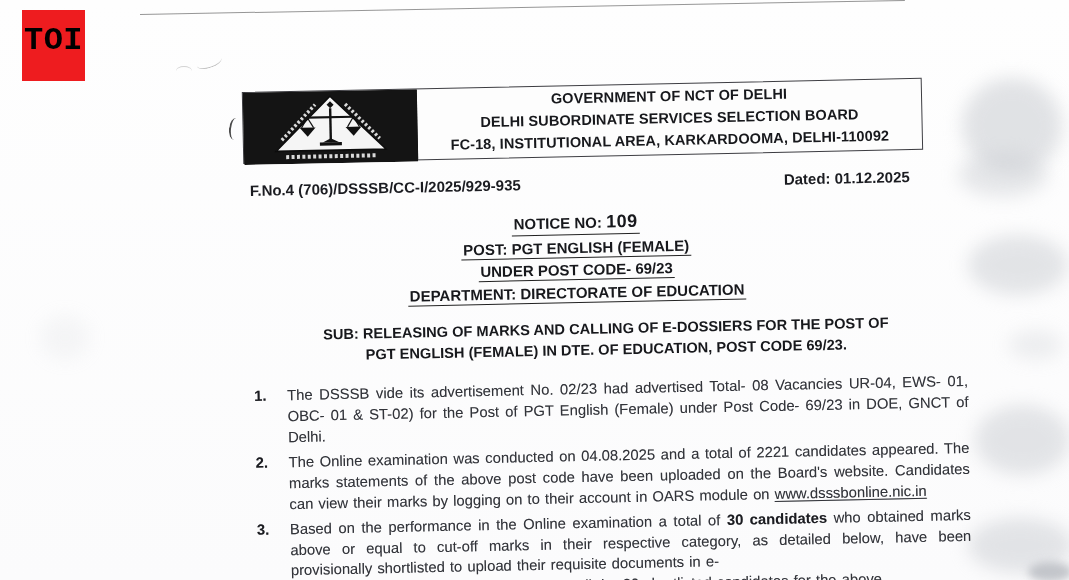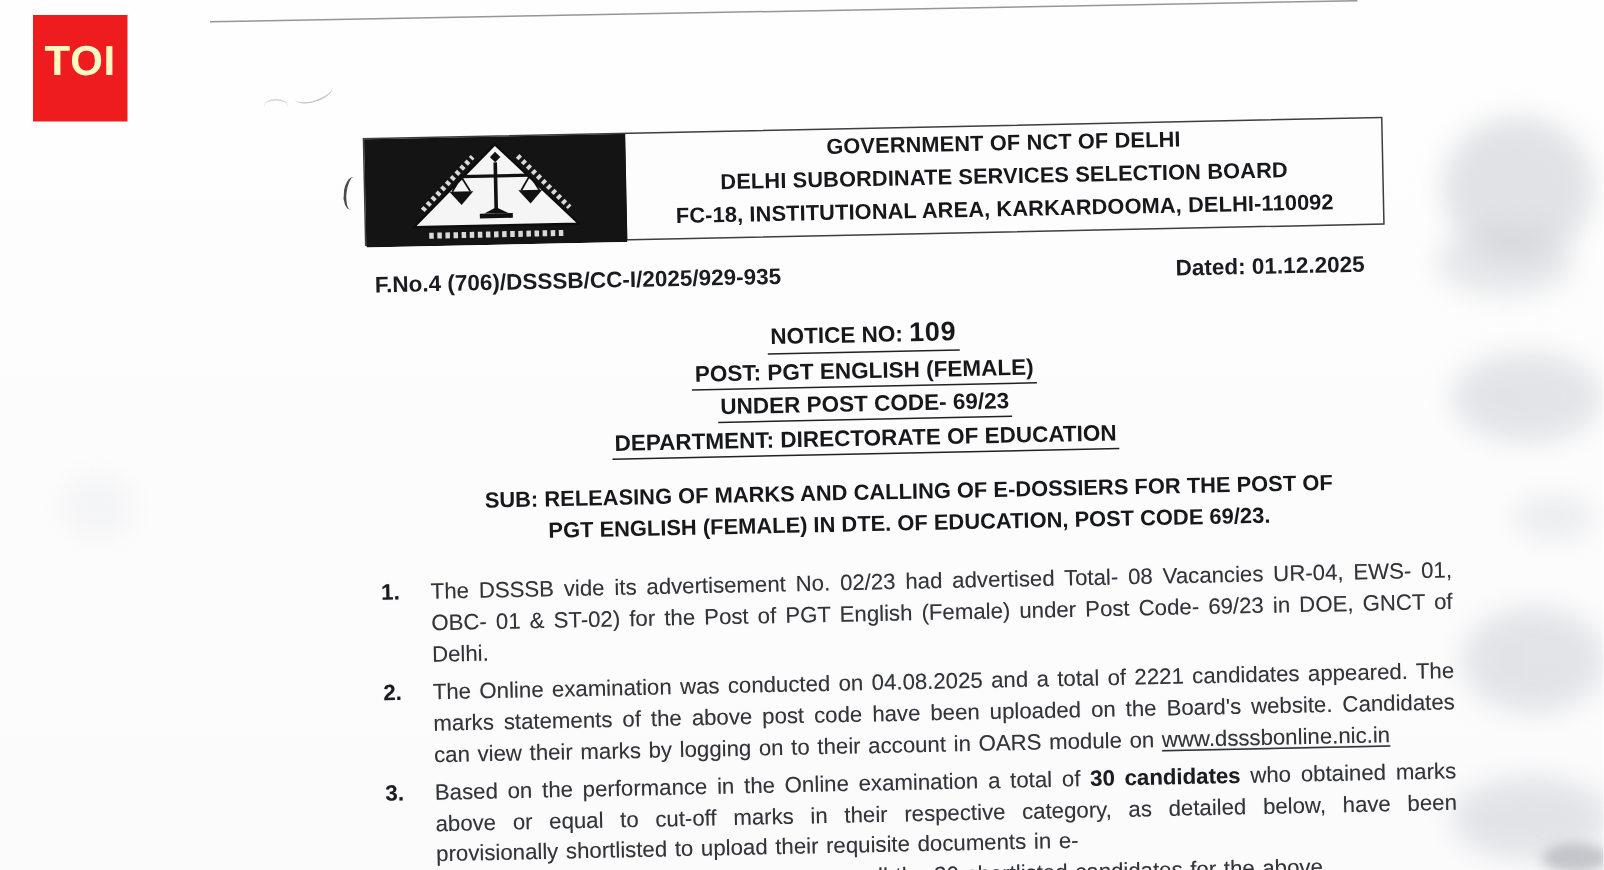--- a/index.html
+++ b/index.html
@@ -16,22 +16,22 @@
   .squiggle1{position:absolute;left:196px;top:56px;width:26px;height:11px;
     border-bottom:1px solid #9a9a9a;border-radius:50%;transform:rotate(-18deg);opacity:.6;}
   .squiggle2{position:absolute;left:176px;top:66px;width:16px;height:9px;
     border-top:1px solid #a8a8a8;border-radius:50%;opacity:.5;}
   .staple-mark{position:absolute;left:229px;top:118px;width:10px;height:22px;
     border-left:2.2px solid #2c2c2c;border-radius:50% 0 0 50%/50% 0 0 50%;
     transform:rotate(6deg);opacity:.85;}
   
   .toi{position:absolute;left:22px;top:10px;width:63px;height:71px;background:#ee1c1f;
     display:flex;align-items:center;justify-content:center;padding-bottom:10px;box-sizing:border-box;}
-  .toi span{font-family:Liberation Sans, sans-serif;font-weight:bold;
-    font-size:28px;color:#fef9c3;letter-spacing:.5px;}
+  .toi span{font-family:Liberation Mono, monospace;font-weight:bold;
+    font-size:32px;color:#000000;letter-spacing:.5px;}
   
   .doc{position:absolute;left:0;top:0;width:1069px;height:580px;
     transform:rotate(-1.2deg);transform-origin:534px 290px;}
   .headbox{position:absolute;left:246px;top:86px;width:680px;height:72px;
     border:1px solid #3d3d42;display:flex;box-sizing:border-box;background:#fdfdfd;}
   .emblem{width:174px;height:100%;background:#141414;flex:none;}
   .headtext{flex:1;display:flex;flex-direction:column;justify-content:center;
     text-align:center;font-weight:bold;font-size:14.5px;line-height:1.5;
     color:#17181c;letter-spacing:.1px;}
   .fno-row{position:absolute;left:252px;top:176px;width:660px;display:flex;

